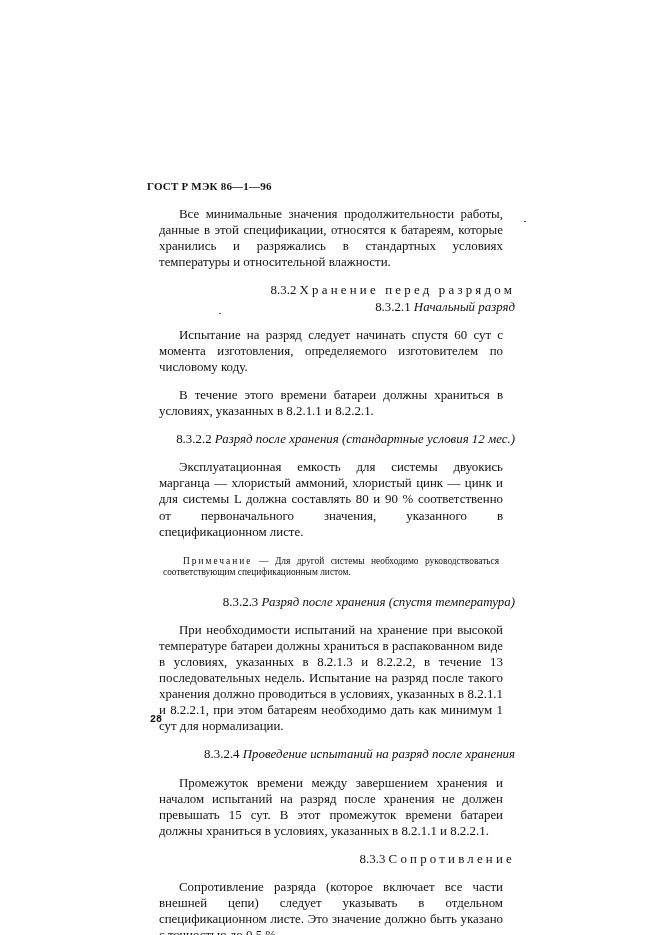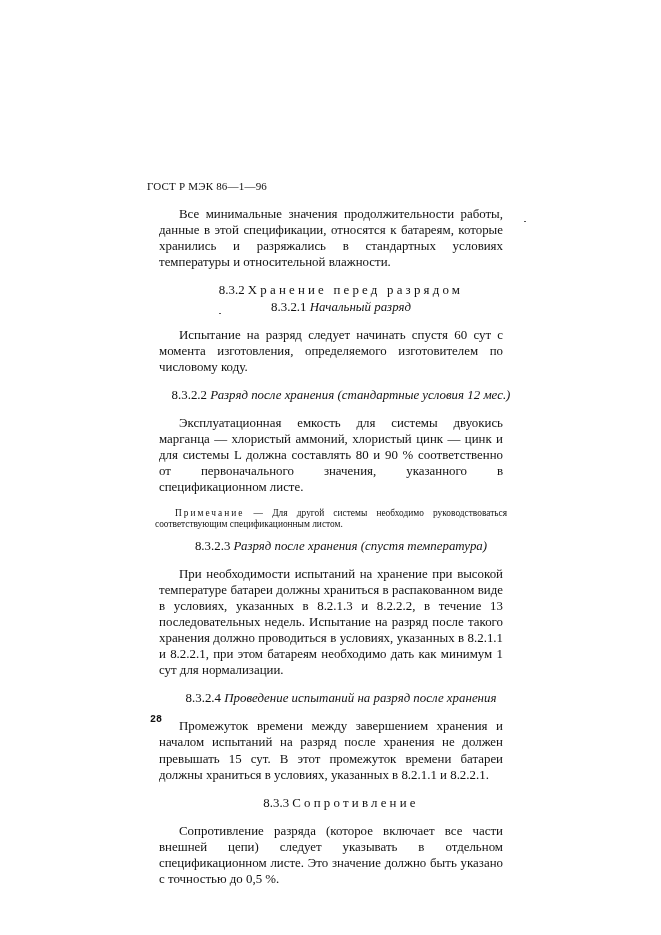--- a/index.html
+++ b/index.html
@@ -2,26 +2,26 @@
 <html><head>
 <meta charset="utf-8">
 <style>
   html, body { margin: 0; padding: 0; background: #ffffff; }
   body { width: 661px; height: 935px; position: relative; overflow: hidden; }
   .page {
     position: absolute; left: 147px; top: 178px; width: 368px;
     font-family: "Liberation Serif", "DejaVu Serif", serif;
     color: #111; font-size: 12.9px; line-height: 16.1px;
   }
-  .hdr { font-weight: normal; font-size: 11px; margin-bottom: 7px; letter-spacing: 0.2px; }
+  .hdr { font-weight: bold; font-size: 11px; margin-bottom: 7px; letter-spacing: 0.2px; }
   p { margin: 12px; text-align: justify; text-indent: 20px; }
-  .h { margin: 0; padding-left: 20px; text-align: center; }
+  .h { margin: 0; padding-left: 20px; text-align: right; }
   .sp { letter-spacing: 3.2px; }
   .it { font-style: italic; }
-  .note { margin: 8px; font-size: 9.4px; line-height: 11px; text-indent: 20px; text-align: justify; }
+  .note { margin: 16px; font-size: 9.4px; line-height: 11px; text-indent: 20px; text-align: justify; }
   .note .sp2 { letter-spacing: 2px; }
   .pnum { position: absolute; left: 150px; top: 714px; font-family: Liberation Mono, monospace; font-size: 10px; font-weight: bold; color: #111; }
   .dot { position: absolute; width: 2px; height: 1px; background: #555; }
 </style>
 </head>
 <body>
 
 <div class="page">
   <div class="hdr">ГОСТ Р МЭК 86—1—96</div>
 
@@ -29,20 +29,21 @@
 
   <div class="h">
     <span>8.3.2</span>
     <span class="sp">Хранение перед разрядом</span>
   </div>
   <div class="h">
     <span>8.3.2.1</span>
     <span class="it">Начальный разряд</span>
   </div>
   <p>Испытание на разряд следует начинать спустя 60 сут с момента изготовления, определяемого изготовителем по числовому коду.</p>
+  <p>В течение этого времени батареи должны храниться в условиях, указанных в 8.2.1.1 и 8.2.2.1.</p>
 
   <div class="h">
     <span>8.3.2.2</span>
     <span class="it">Разряд после хранения (стандартные условия 12 мес.)</span>
   </div>
   <p>Эксплуатационная емкость для системы двуокись марганца — хлористый аммоний, хлористый цинк — цинк и для системы L должна составлять 80 и 90 % соответственно от первоначального значения, указанного в спецификационном листе.</p>
   <div class="note">
     <span class="sp2">Примечание</span><span> — Для другой системы необходимо руководствоваться соответствующим спецификационным листом.</span>
   </div>
 

